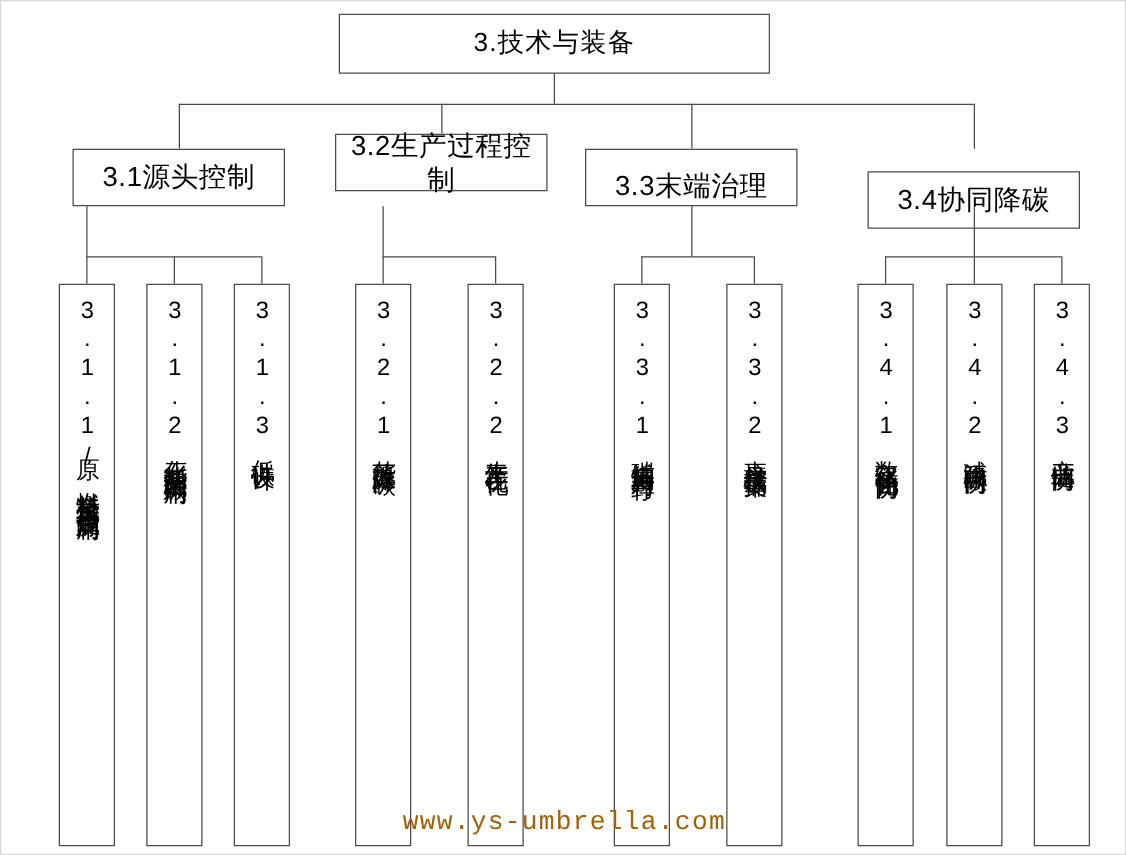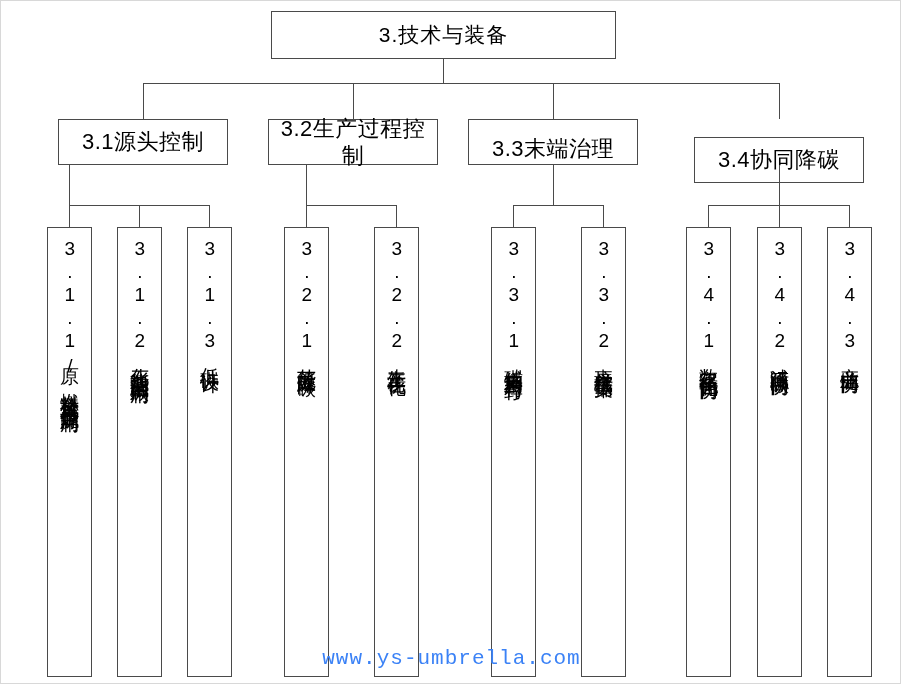--- a/index.html
+++ b/index.html
@@ -53,21 +53,21 @@
   }
   .hline { height: 1px; }
   .vline { width: 1px; }
   .watermark {
     position: absolute;
     left: 0;
     width: 901px;
     text-align: center;
     font-family: "Liberation Mono", monospace;
     font-size: 21px;
-    color: #3b82f6;
+    color: #a16207;
     letter-spacing: 1px;
   }
 </style>
 </head>
 <body>
 
 <div id="canvas">
 
   <div class="node root" style="left:270px; top:10px; width:345px; height:48px;">
     <span>3.技术与装备</span>
@@ -78,21 +78,21 @@
   <div class="line hline" style="left:142px; top:82px; width:636px;"></div>
 
   <div class="line vline" style="left:142px; top:82px; height:36px;"></div>
   <div class="line vline" style="left:352px; top:82px; height:36px;"></div>
   <div class="line vline" style="left:552px; top:82px; height:36px;"></div>
   <div class="line vline" style="left:778px; top:82px; height:36px;"></div>
 
   <div class="node level2" style="left:57px; top:118px; width:170px; height:46px;">
     <span>3.1源头控制</span>
   </div>
-  <div class="node level2" style="left:267px; top:118px; width:170px; height:46px;">
+  <div class="node level2" style="left:267px; top:106px; width:170px; height:46px;">
     <span>3.2生产过程控制</span>
   </div>
   <div class="node level2" style="left:467px; top:118px; width:170px; height:46px;align-items:flex-end;">
     <span>3.3末端治理</span>
   </div>
   <div class="node level2" style="left:693px; top:136px; width:170px; height:46px;">
     <span>3.4协同降碳</span>
   </div>
 
   <div class="line vline" style="left:68px; top:164px; height:40px;"></div>

